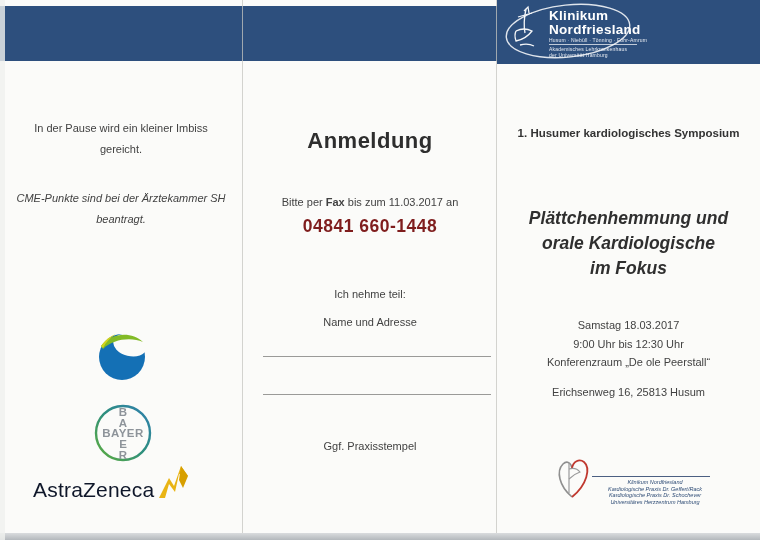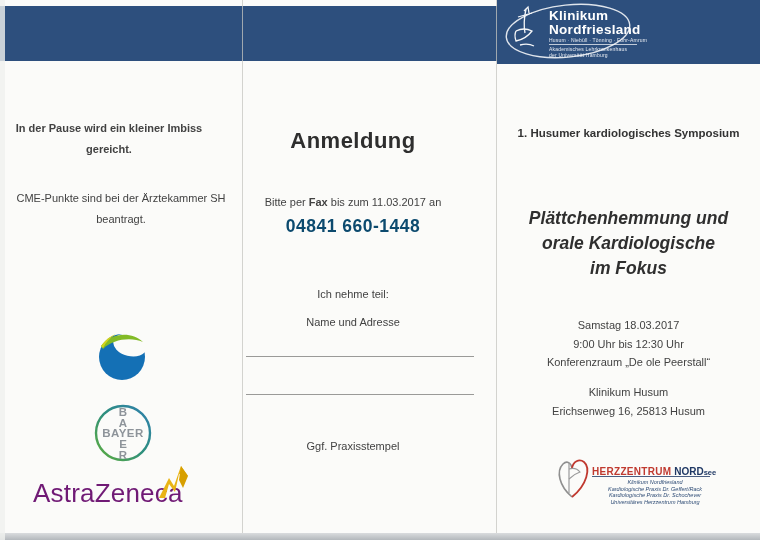--- a/index.html
+++ b/index.html
@@ -5,28 +5,28 @@
   html,body{margin:0;padding:0;background:#e8e8e6;}
   .page{position:relative;width:760px;height:540px;background:#fbfbf9;overflow:hidden;
         font-family:"Liberation Sans",sans-serif;color:#3d3d3d;}
   .abs{position:absolute;}
   .ctr{text-align:center;}
   .navy{background:#2d4f7d;}
   .body-txt{font-size:11px;line-height:21px;color:#424242;}
   .fold{width:1px;background:#c6c6c0;opacity:.75;}
   .sigline{height:1px;background:#9a9a98;}
   .hl-title{font-size:22px;font-weight:bold;color:#2e2e2e;letter-spacing:.5px;}
-  .fax-num{font-size:17.5px;font-weight:bold;color:#0c4a6e;letter-spacing:.5px;}
+  .fax-num{font-size:17.5px;font-weight:bold;color:#7f1d1d;letter-spacing:.5px;}
   .symp{font-size:11.5px;font-weight:bold;color:#333;}
   .main-title{font-size:17.5px;line-height:25px;font-weight:bold;font-style:italic;color:#2f2f2f;text-align:center;}
   .info{font-size:11px;line-height:18.5px;color:#424242;}
   .logo-name{font-size:13.5px;font-weight:bold;color:#fff;line-height:14px;letter-spacing:.3px;}
   .logo-tiny{font-size:5px;color:#e9edf3;letter-spacing:.2px;line-height:6px;}
   .daiichi-txt{font-size:11px;color:#5d7e97;letter-spacing:.3px;}
-  .astra-txt{font-size:26px;color:#701a75;letter-spacing:.2px;}
+  .astra-txt{font-size:21px;color:#0f172a;letter-spacing:.2px;}
   .herz-red{font-size:10px;font-weight:bold;color:#c03a30;letter-spacing:.3px;}
   .herz-navy{font-size:10px;font-weight:bold;color:#1f3864;}
   .herz-see{font-size:7.5px;font-weight:bold;color:#1f3864;}
   .herz-line{font-size:5.5px;font-style:italic;color:#2c4a74;line-height:6.5px;}
   .bottom-shadow{left:0;bottom:0;width:760px;height:7px;
       background:linear-gradient(#dadcde,#b3b8bc);}
 </style>
 </head>
 <body>
 
@@ -51,23 +51,23 @@
   <div class="abs logo-tiny" style="left:549px;top:37px;">Husum · Niebüll · Tönning · Föhr-Amrum</div>
   <div class="abs" style="left:549px;top:44px;width:88px;height:1px;background:#ffffff;opacity:.7;"></div>
   <div class="abs logo-tiny" style="left:549px;top:46px;">Akademisches Lehrkrankenhaus</div>
   <div class="abs logo-tiny" style="left:549px;top:52px;">der Universität Hamburg</div>
 
   <div class="abs fold" style="left:242px;top:0;height:540px;"></div>
   <div class="abs fold" style="left:496px;top:0;height:540px;"></div>
 
   <div class="abs" style="left:0;top:0;width:243px;height:540px;">
 
-    <div class="abs ctr body-txt" style="left:4px;top:118px;width:210px;font-weight:bold;">In der Pause wird ein kleiner Imbiss gereicht.</div>
+    <div class="abs ctr body-txt" style="left:16px;top:118px;width:210px;">In der Pause wird ein kleiner Imbiss gereicht.</div>
 
-    <div class="abs ctr body-txt" style="left:6px;top:188px;width:230px;">CME-Punkte sind bei der Ärztekammer SH beantragt.</div>
+    <div class="abs ctr body-txt" style="left:6px;top:188px;width:230px;font-style:italic;">CME-Punkte sind bei der Ärztekammer SH beantragt.</div>
 
 
     <svg class="abs" style="left:96px;top:329px;" width="52" height="52" viewBox="0 0 52 52">
       <circle cx="26" cy="28" r="23" fill="#1470b5"></circle>
       <ellipse cx="34" cy="16" rx="17" ry="11" transform="rotate(14 34 16)" fill="#fbfbf9"></ellipse>
       <path d="M5 17 C 15 4, 35 2, 47 13 C 35 8, 17 10, 7 20 Z" fill="#82ba26"></path>
       <path d="M5 17 C 9 11, 14 7, 20 5 C 14 9, 10 13, 7 19 Z" fill="#d2d31c"></path>
     </svg>
 
     <svg class="abs" style="left:93px;top:402px;" width="60" height="62" viewBox="0 0 60 62">
@@ -88,21 +88,21 @@
       </g>
     </svg>
 
     <div class="abs astra-txt" style="left:33px;top:478px;">AstraZeneca</div>
     <svg class="abs" style="left:157px;top:462px;" width="34" height="40" viewBox="0 0 34 40">
       <path d="M2 36 L12 16 L17 24 L24 4 L31 14 L22 12 L18 30 L12 22 L8 36 Z" fill="#e9b414"></path>
       <path d="M24 4 L31 14 L26 26 L22 18 Z" fill="#d79f00"></path>
     </svg>
   </div>
 
-  <div class="abs" style="left:226px;top:0;width:254px;height:540px;">
+  <div class="abs" style="left:243px;top:0;width:254px;height:540px;">
 
     <div class="abs ctr hl-title" style="left:0;top:128px;width:254px;">Anmeldung</div>
 
     <div class="abs ctr body-txt" style="left:0;top:192px;width:254px;"><span>Bitte per </span><b>Fax</b><span> bis zum 11.03.2017 an</span></div>
 
     <div class="abs ctr fax-num" style="left:0;top:216px;width:254px;">04841 660-1448</div>
 
     <div class="abs ctr body-txt" style="left:0;top:284px;width:254px;">Ich nehme teil:</div>
 
     <div class="abs ctr body-txt" style="left:0;top:312px;width:254px;text-align:center;">Name und Adresse</div>
@@ -123,31 +123,29 @@
       <div>im Fokus</div>
     </div>
 
     <div class="abs ctr info" style="left:0;top:316px;width:263px;">
       <div>Samstag 18.03.2017</div>
       <div>9:00 Uhr bis 12:30 Uhr</div>
       <div>Konferenzraum „De ole Peerstall“</div>
     </div>
 
     <div class="abs ctr info" style="left:0;top:383px;width:263px;">
-      <div>Klinikum Husum</div>
       <div>Erichsenweg 16, 25813 Husum</div>
     </div>
 
     <svg class="abs" style="left:57px;top:455px;" width="38" height="46" viewBox="0 0 38 46">
       <path d="M18 42 C 5 31, 2 16, 9 9 C 13 5, 17 8, 18 13" fill="none" stroke="#8f8f8f" stroke-width="1.6"></path>
       <path d="M18 13 C 19 7, 25 3, 30 7 C 37 13, 33 30, 18 42" fill="none" stroke="#c0392f" stroke-width="1.8"></path>
       <path d="M15 8 L15 38" stroke="#9a9a9a" stroke-width="1.2" fill="none"></path>
       <path d="M15 14 Q22 12 26 17 Q20 19 15 24" fill="none" stroke="#9a9a9a" stroke-width="1.1"></path>
     </svg>
-    <div class="abs" style="left:95px;top:461px;white-space:nowrap;"><span class="herz-red">HERZZENTRUM</span><span class="herz-navy">&nbsp;</span><span class="herz-navy">NORD</span><span class="herz-see">see</span></div>
     <div class="abs" style="left:95px;top:476px;width:118px;height:1px;background:#1f3864;opacity:.8;"></div>
     <div class="abs ctr" style="left:78px;top:479px;width:160px;">
       <div class="herz-line">Klinikum Nordfriesland</div>
       <div class="herz-line">Kardiologische Praxis Dr. Geffert/Rack</div>
       <div class="herz-line">Kardiologische Praxis Dr. Schochever</div>
       <div class="herz-line">Universitäres Herzzentrum Hamburg</div>
     </div>
   </div>
 
   <div class="abs bottom-shadow"></div>

